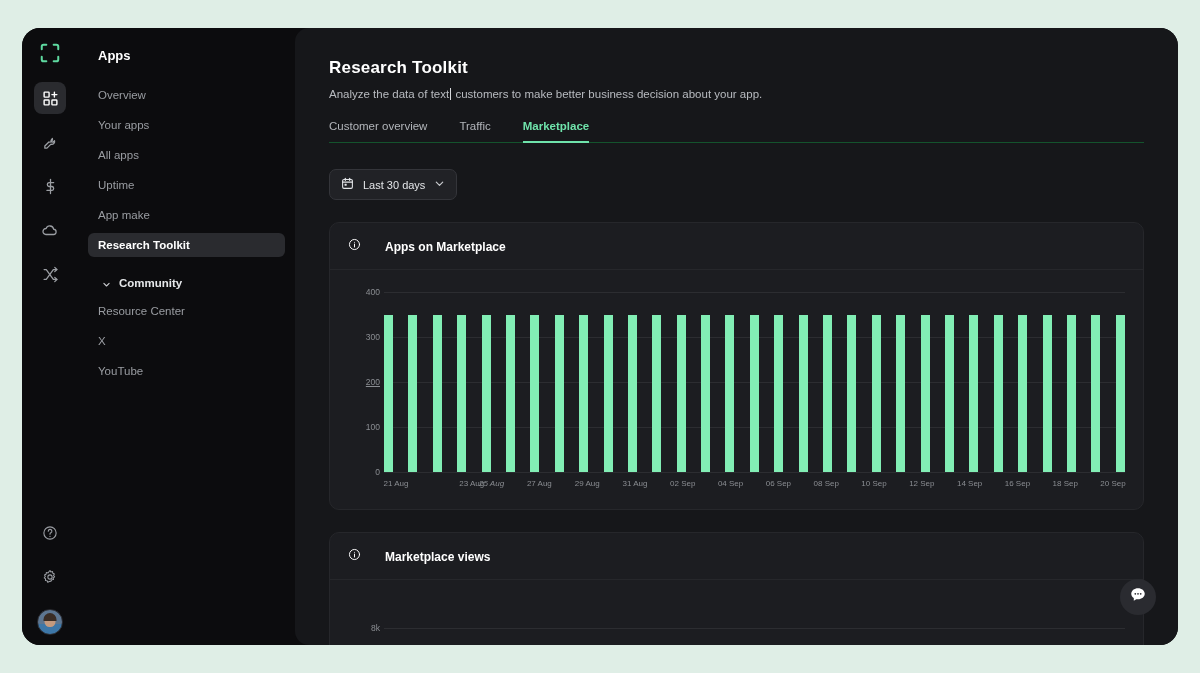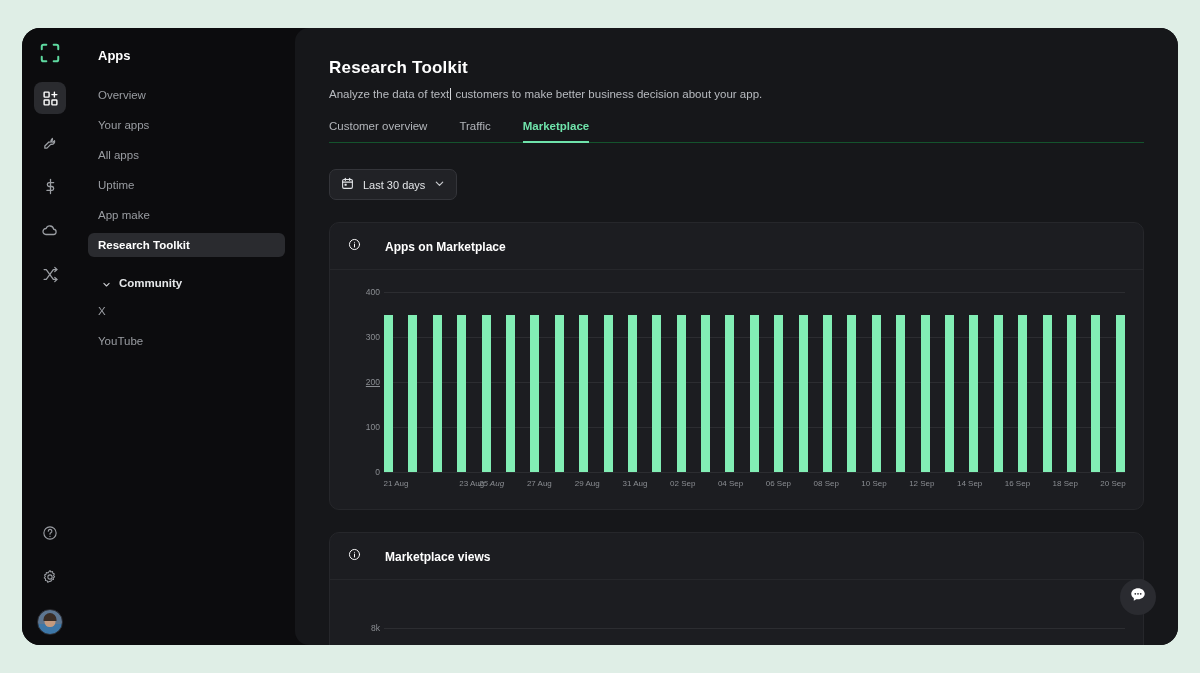--- a/index.html
+++ b/index.html
@@ -242,20 +242,21 @@
       <div class="nav-item active">Research Toolkit</div>
 
       <div class="nav-group">
         <span class="chev">
           <svg width="9" height="9" viewBox="0 0 24 24" fill="none" stroke="currentColor" stroke-width="3" stroke-linecap="round" stroke-linejoin="round">
               <path d="M5 9l7 7 7-7"></path>
             </svg>
         </span>
         <span>Community</span>
       </div>
+      <div class="nav-item">Resource Center</div>
       <div class="nav-item">X</div>
       <div class="nav-item">YouTube</div>
     </div>
 
     <div class="main">
       <div class="page-title">Research Toolkit</div>
       <div class="page-sub"><span>Analyze the data of text</span><span class="caret-txt"></span><span> customers to make better business decision about your app.</span></div>
 
       <div class="tabs">
         <div class="tab">Customer overview</div>

